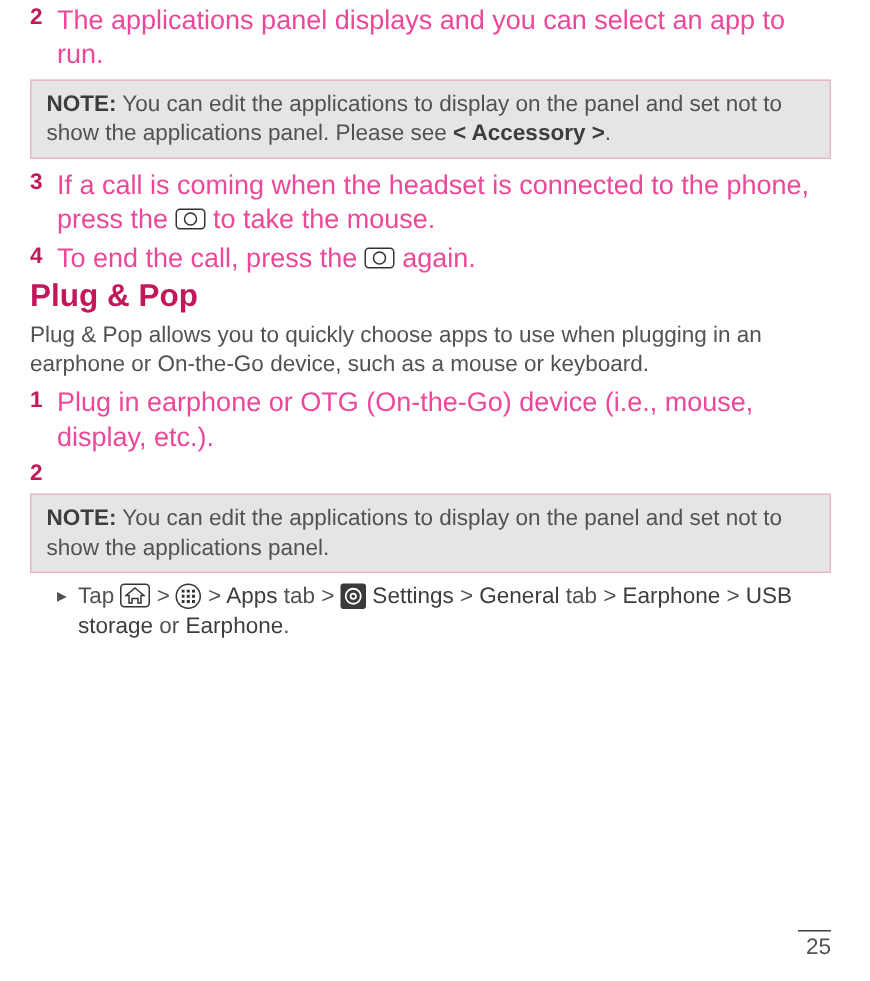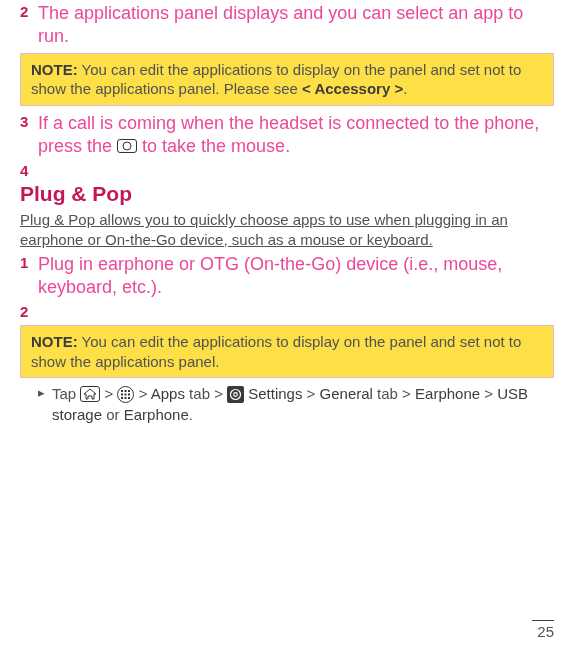--- a/index.html
+++ b/index.html
@@ -27,21 +27,21 @@
     font-weight: bold;
     width: 18px;
     flex-shrink: 0;
     font-size: 15px;
   }
   .step-text {
     font-size: 18px;
     color: #ec4899;
   }
   .notebox {
-    background: #fde047;
+    background: #e5e5e5;
     border: 1px solid #e8b8c5;
     margin: 4px 0 6px 0;
     padding: 6px 10px;
     font-size: 15px;
     line-height: 1.3;
     color: #525252;
   }
   .notebox b {
     color: #3d3d3d;
   }
@@ -49,21 +49,20 @@
     color: #c2185b;
     font-size: 21px;
     font-weight: bold;
     margin-bottom: 4px;
   }
   .para {
     font-size: 15px;
     color: #525252;
     line-height: 1.3;
     margin-bottom: 4px;
-    text-decoration: underline;
   }
   .inline-icon {
     display: inline-block;
     vertical-align: middle;
     border: 1px solid #333;
     border-radius: 3px;
     width: 18px;
     height: 12px;
     position: relative;
     top: -1px;
@@ -177,28 +176,31 @@
 
   <div class="step">
     <div class="step-num">3</div>
     <div class="step-text">
       <span>If a call is coming when the headset is connected to the phone, press the </span><span class="inline-icon circle"></span><span> to take the mouse.</span>
     </div>
   </div>
 
   <div class="step">
     <div class="step-num">4</div>
+    <div class="step-text">
+      <span>To end the call, press the </span><span class="inline-icon circle"></span><span> again.</span>
+    </div>
   </div>
 
   <div class="section-title">Plug &amp; Pop</div>
   <div class="para">Plug &amp; Pop allows you to quickly choose apps to use when plugging in an earphone or On-the-Go device, such as a mouse or keyboard.</div>
 
   <div class="step">
     <div class="step-num">1</div>
-    <div class="step-text">Plug in earphone or OTG (On-the-Go) device (i.e., mouse, keyboard, etc.).</div>
+    <div class="step-text">Plug in earphone or OTG (On-the-Go) device (i.e., mouse, display, etc.).</div>
   </div>
   <div class="step">
     <div class="step-num">2</div>
   </div>
 
   <div class="notebox">
     <b>NOTE:</b><span> You can edit the applications to display on the panel and set not to show the applications panel.</span>
   </div>
 
   <div class="sub-step">

